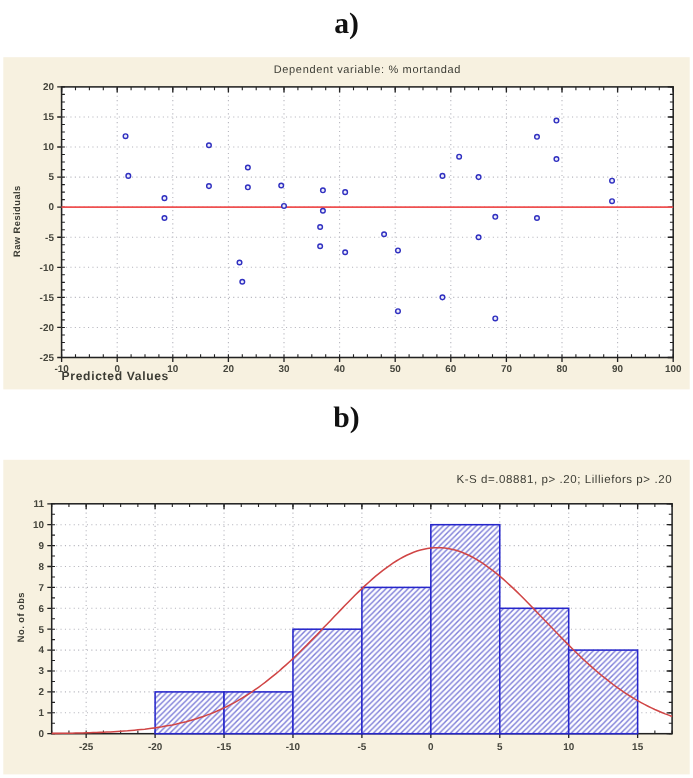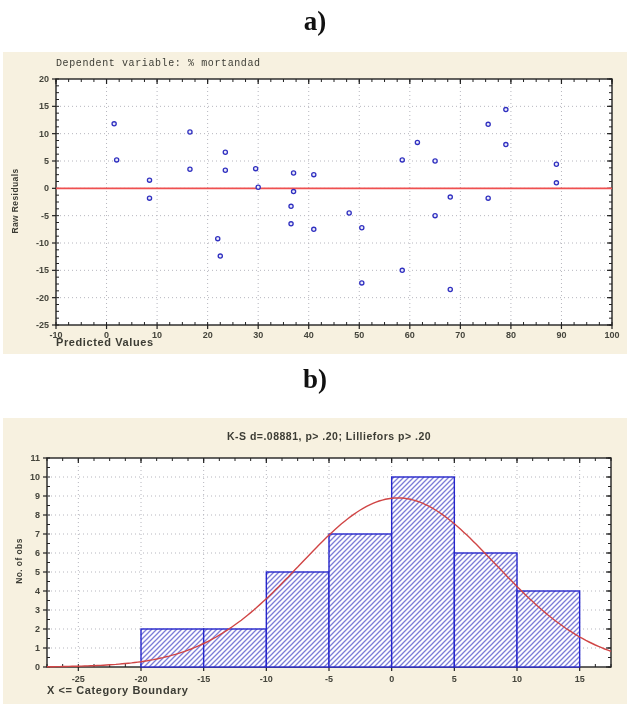--- a/index.html
+++ b/index.html
@@ -6,25 +6,25 @@
   .page{position:relative;width:630px;height:707px;background:#ffffff;overflow:hidden;
         font-family:"Liberation Sans",sans-serif;}
   .fig-label{position:absolute;left:0;width:100%;text-align:center;
              font-family:"Liberation Serif",serif;font-weight:bold;font-size:27px;color:#111;}
   #fig-a-label{top:6px;}
   #fig-b-label{top:364px;}
   .panel{position:absolute;left:3px;width:624px;background:#f7f1e0;}
   #panel-a{top:52px;height:302px;}
   #panel-b{top:418px;height:286px;}
   .panel svg{position:absolute;left:0;top:0;}
-  .chart-title{position:absolute;text-align:left;color:#3c3c34;
-               font-size:10px;letter-spacing:0.6px;white-space:nowrap;font-family:Liberation Mono, monospace;}
+  .chart-title{position:absolute;text-align:center;color:#3c3c34;
+               font-size:10px;letter-spacing:0.6px;white-space:nowrap;}
   #scatter-title{left:53px;width:556px;top:6px;}
-  .hist-titles{position:absolute;left:44px;width:564px;top:11px;text-align:center;
-               color:#3c3c34;font-size:10.5px;font-weight:bold;letter-spacing:0.5px;line-height:14px;}
+  .hist-titles{position:absolute;left:44px;width:564px;top:11px;text-align:right;
+               color:#3c3c34;font-size:10.5px;font-weight:normal;letter-spacing:0.5px;line-height:14px;}
   .xlab{position:absolute;text-align:left;color:#3c3c34;font-size:11px;
         font-weight:700;letter-spacing:0.6px;}
   #scatter-xlab{left:53px;width:556px;top:284px;}
   #hist-xlab{left:44px;width:564px;top:266px;}
   .ylab{position:absolute;color:#3c3c34;font-size:8.5px;font-weight:600;letter-spacing:0.4px;
         transform:rotate(-90deg);transform-origin:center center;white-space:nowrap;width:120px;text-align:center;}
   #scatter-ylab{left:-48px;top:144px;}
   #hist-ylab{left:-44px;top:138px;}
   svg text{font-family:"Liberation Sans",sans-serif;font-size:9px;font-weight:600;fill:#45453c;}
 </style>
@@ -546,16 +546,15 @@
         <text x="37" y="43" text-anchor="end">11</text>
         <rect x="138" y="211" width="62.666666666666686" height="38" fill="url(#hatch)" stroke="#2626cb" stroke-width="1.4"></rect>
         <rect x="200.66666666666669" y="211" width="62.666666666666686" height="38" fill="url(#hatch)" stroke="#2626cb" stroke-width="1.4"></rect>
         <rect x="263.33333333333337" y="154" width="62.66666666666663" height="95" fill="url(#hatch)" stroke="#2626cb" stroke-width="1.4"></rect>
         <rect x="326" y="116" width="62.666666666666686" height="133" fill="url(#hatch)" stroke="#2626cb" stroke-width="1.4"></rect>
         <rect x="388.6666666666667" y="59" width="62.66666666666663" height="190" fill="url(#hatch)" stroke="#2626cb" stroke-width="1.4"></rect>
         <rect x="451.3333333333333" y="135" width="62.666666666666686" height="114" fill="url(#hatch)" stroke="#2626cb" stroke-width="1.4"></rect>
         <rect x="514" y="173" width="62.66666666666663" height="76" fill="url(#hatch)" stroke="#2626cb" stroke-width="1.4"></rect>
         <polyline points="44.0,248.7 47.1,248.7 50.3,248.7 53.4,248.6 56.5,248.6 59.7,248.5 62.8,248.5 65.9,248.4 69.1,248.3 72.2,248.3 75.3,248.2 78.5,248.1 81.6,248.0 84.7,247.9 87.9,247.8 91.0,247.7 94.1,247.5 97.3,247.4 100.4,247.2 103.5,247.0 106.7,246.8 109.8,246.6 112.9,246.4 116.1,246.1 119.2,245.8 122.3,245.5 125.5,245.2 128.6,244.9 131.7,244.5 134.9,244.1 138.0,243.7 141.1,243.2 144.3,242.7 147.4,242.1 150.5,241.6 153.7,241.0 156.8,240.3 159.9,239.6 163.1,238.8 166.2,238.1 169.3,237.2 172.5,236.3 175.6,235.4 178.7,234.3 181.9,233.3 185.0,232.1 188.1,231.0 191.3,229.7 194.4,228.4 197.5,227.0 200.7,225.5 203.8,224.0 206.9,222.4 210.1,220.7 213.2,219.0 216.3,217.1 219.5,215.2 222.6,213.2 225.7,211.2 228.9,209.0 232.0,206.8 235.1,204.5 238.3,202.2 241.4,199.7 244.5,197.2 247.7,194.6 250.8,192.0 253.9,189.2 257.1,186.4 260.2,183.6 263.3,180.7 266.5,177.7 269.6,174.7 272.7,171.6 275.9,168.5 279.0,165.3 282.1,162.1 285.3,158.9 288.4,155.6 291.5,152.3 294.7,149.1 297.8,145.8 300.9,142.5 304.1,139.2 307.2,136.0 310.3,132.7 313.5,129.5 316.6,126.3 319.7,123.2 322.9,120.1 326.0,117.1 329.1,114.2 332.3,111.3 335.4,108.5 338.5,105.8 341.7,103.2 344.8,100.7 347.9,98.4 351.1,96.1 354.2,94.0 357.3,92.0 360.5,90.1 363.6,88.4 366.7,86.8 369.9,85.4 373.0,84.1 376.1,83.0 379.3,82.1 382.4,81.3 385.5,80.7 388.7,80.2 391.8,80.0 394.9,79.9 398.1,80.0 401.2,80.2 404.3,80.7 407.5,81.3 410.6,82.1 413.7,83.0 416.9,84.1 420.0,85.4 423.1,86.8 426.3,88.4 429.4,90.1 432.5,92.0 435.7,94.0 438.8,96.1 441.9,98.4 445.1,100.7 448.2,103.2 451.3,105.8 454.5,108.5 457.6,111.3 460.7,114.2 463.9,117.1 467.0,120.1 470.1,123.2 473.3,126.3 476.4,129.5 479.5,132.7 482.7,136.0 485.8,139.2 488.9,142.5 492.1,145.8 495.2,149.1 498.3,152.3 501.5,155.6 504.6,158.9 507.7,162.1 510.9,165.3 514.0,168.5 517.1,171.6 520.3,174.7 523.4,177.7 526.5,180.7 529.7,183.6 532.8,186.4 535.9,189.2 539.1,192.0 542.2,194.6 545.3,197.2 548.5,199.7 551.6,202.2 554.7,204.5 557.9,206.8 561.0,209.0 564.1,211.2 567.3,213.2 570.4,215.2 573.5,217.1 576.7,219.0 579.8,220.7 582.9,222.4 586.1,224.0 589.2,225.5 592.3,227.0 595.5,228.4 598.6,229.7 601.7,231.0 604.9,232.1 608.0,233.3" fill="none" stroke="#d04545" stroke-width="1.4"></polyline>
       </svg>
-    <div class="xlab" id="hist-xlab">X &lt;= Category Boundary</div>
   </div>
 
 </div>
 
 </body></html>

